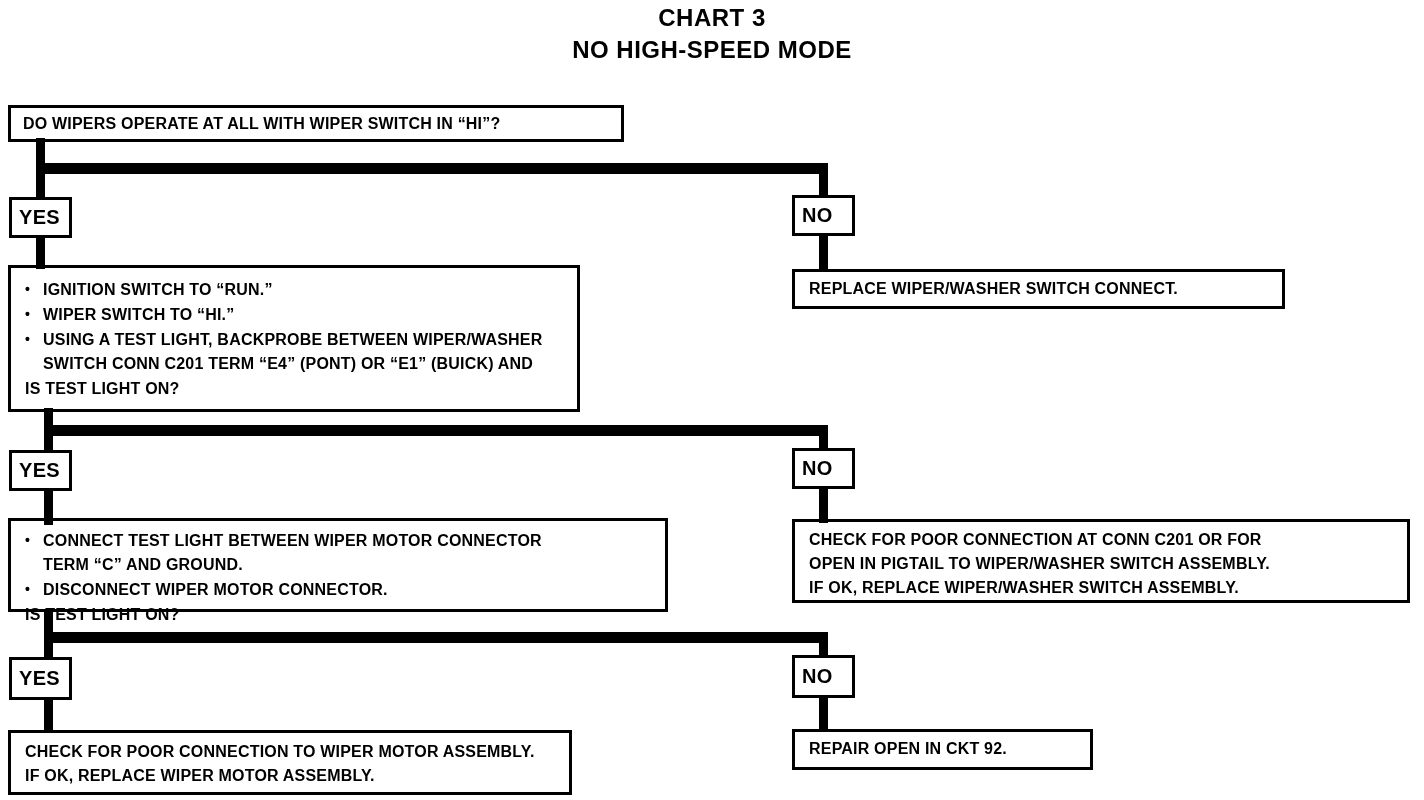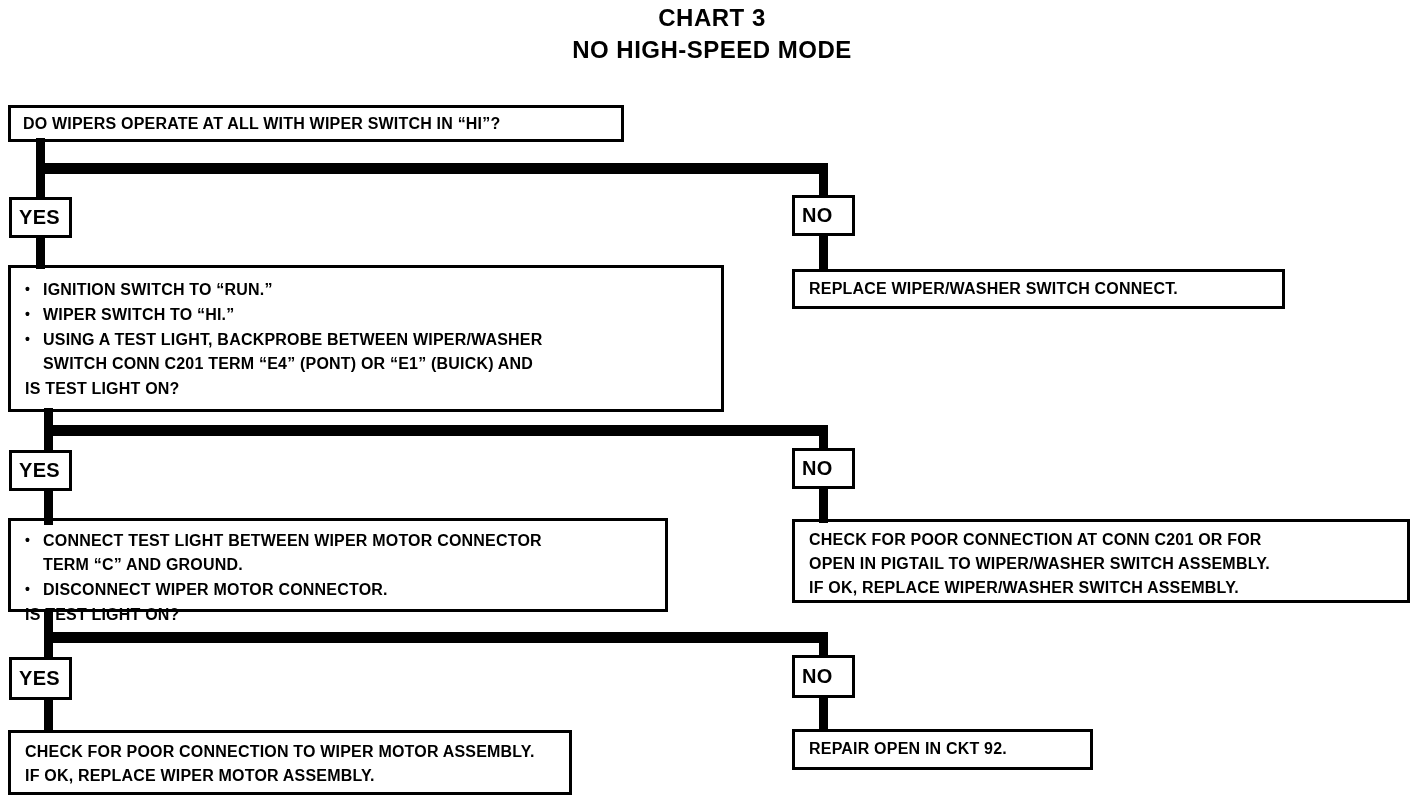--- a/index.html
+++ b/index.html
@@ -143,21 +143,21 @@
     </div>
   </div>
 
   <div class="tag" style="left:9px; top:197px; width:63px; height:41px;">
     <span>YES</span>
   </div>
   <div class="tag" style="left:792px; top:195px; width:63px; height:41px;">
     <span>NO</span>
   </div>
 
-  <div class="box" style="left:8px; top:265px; width:716px; height:147px;">
+  <div class="box" style="left:8px; top:265px; width:572px; height:147px;">
     <div class="pad" style="padding:10px 10px 4px 14px;">
       <ul class="bullets">
         <li>
           <span class="cont">IGNITION SWITCH TO “RUN.”</span>
         </li>
         <li>
           <span class="cont">WIPER SWITCH TO “HI.”</span>
         </li>
         <li>
           <span class="cont">USING A TEST LIGHT, BACKPROBE BETWEEN WIPER/WASHER</span>

